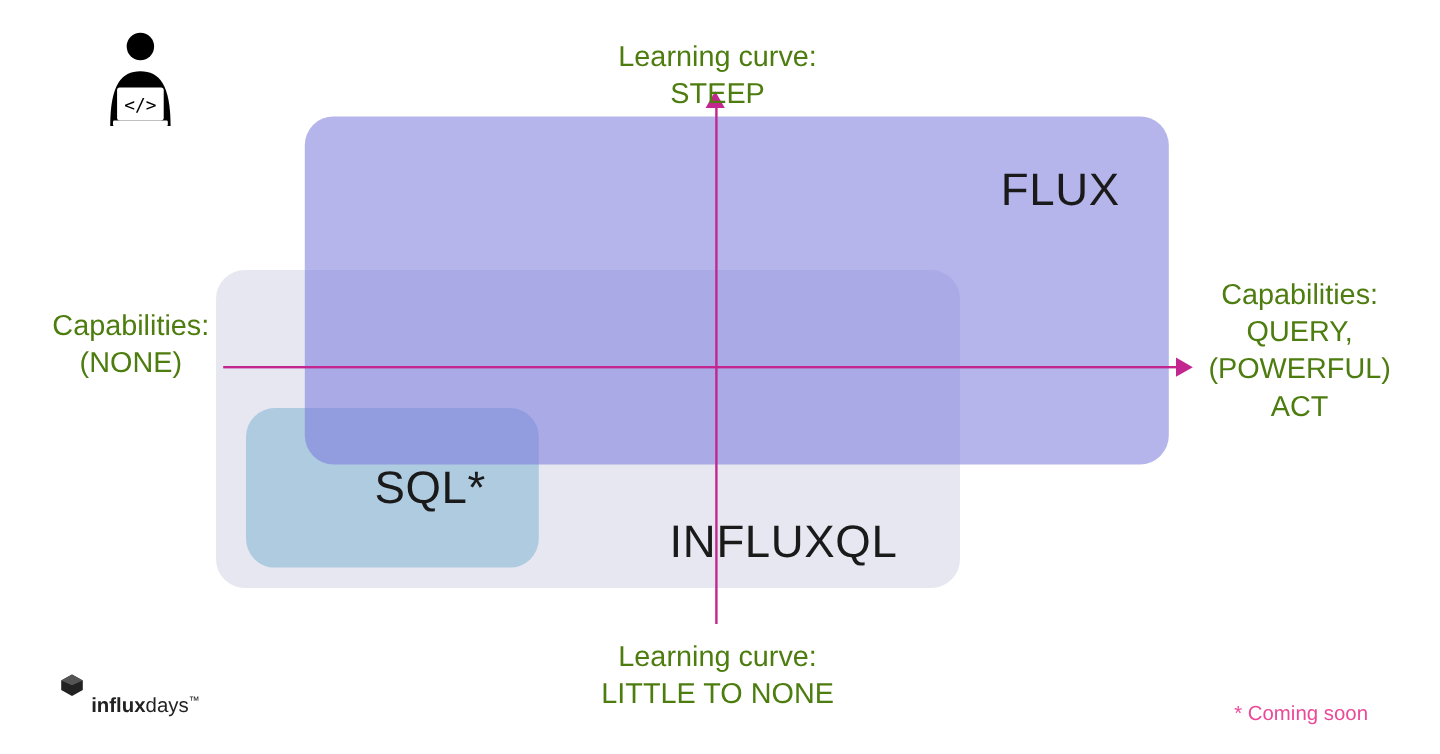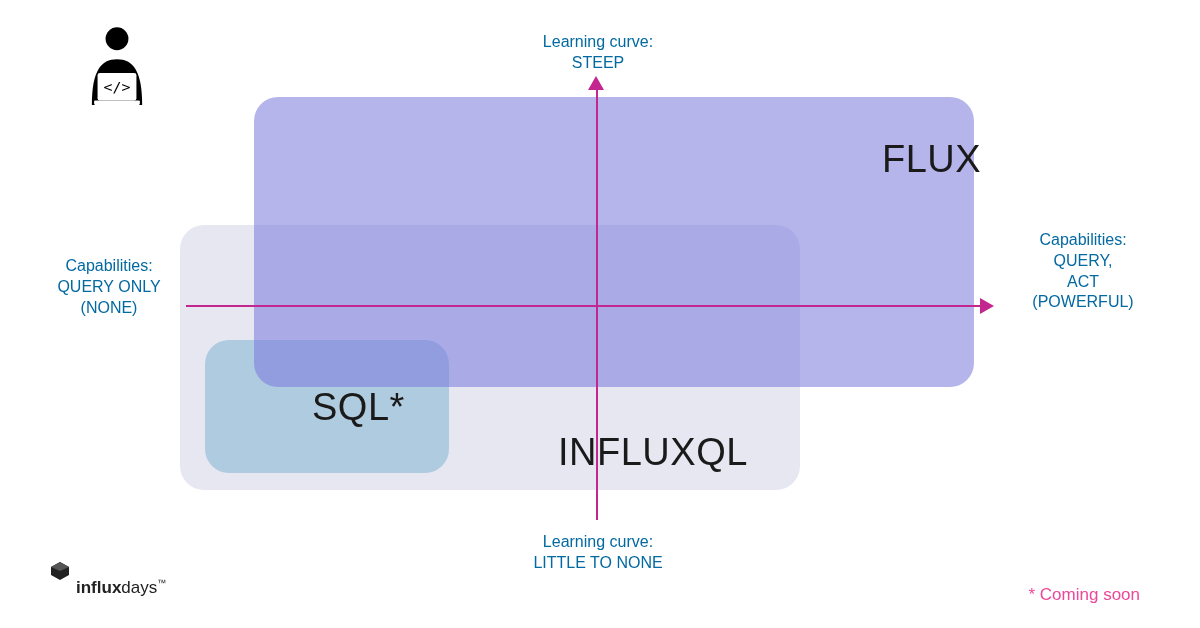--- a/index.html
+++ b/index.html
@@ -9,21 +9,21 @@
   .box { position: absolute; border-radius: 24px; }
   .box-flux { background: rgba(120,120,220,0.55); }
   .box-influxql { background: rgba(170,170,210,0.28); }
   .box-sql { background: rgba(130,180,210,0.55); }
 
   .axis { position: absolute; background: #c3278f; }
   .axis.h { height: 2px; }
   .axis.v { width: 2px; }
   .arrowhead { position: absolute; width: 0; height: 0; }
 
-  .axis-label { position: absolute; text-align: center; color: #0369a1; font-size: 16px; line-height: 1.3; }
+  .axis-label { position: absolute; text-align: center; color: #4d7c0f; font-size: 24px; line-height: 1.3; }
   .axis-label .sub { display: block; }
 
   .block-label { position: absolute; font-size: 38px; color: #1a1a1a; letter-spacing: 0.5px; font-weight: 400; }
 
   .dev-icon { position: absolute; left: 78px; top: 25px; width: 78px; }
   .footer-logo { position: absolute; left: 50px; bottom: 30px; display: flex; align-items: center; gap: 6px; }
   .footer-logo .name { font-size: 17px; color: #222; margin-top: 34px; }
   .footer-logo .name b { font-weight: 800; }
   .footnote { position: absolute; right: 60px; bottom: 23px; font-size: 17px; color: #ec4899; }
 </style>
@@ -47,42 +47,41 @@
   <div class="box box-sql" style="left:205px; top:340px; width:244px; height:133px;"></div>
 
   <div class="box box-flux" style="left:254px; top:97px; width:720px; height:290px;"></div>
 
   <div class="axis h" style="left:186px; top:305px; width:796px;"></div>
   <div class="arrowhead" style="left:980px; top:298px; border-left:14px solid #c3278f; border-top:8px solid transparent; border-bottom:8px solid transparent;"></div>
 
   <div class="axis v" style="left:596px; top:88px; height:432px;"></div>
   <div class="arrowhead" style="left:588px; top:76px; border-bottom:14px solid #c3278f; border-left:8px solid transparent; border-right:8px solid transparent;"></div>
 
-  <div class="block-label" style="left:882px; top:138px;">FLUX</div>
+  <div class="block-label" style="left:834px; top:138px;">FLUX</div>
   <div class="block-label" style="left:558px; top:431px;">INFLUXQL</div>
   <div class="block-label" style="left:312px; top:386px;">SQL*</div>
 
   <div class="axis-label" style="left:498px; top:32px; width:200px;">
     <span class="sub">Learning curve:</span>
     <span class="sub">STEEP</span>
   </div>
   <div class="axis-label" style="left:498px; top:532px; width:200px;">
     <span class="sub">Learning curve:</span>
     <span class="sub">LITTLE TO NONE</span>
   </div>
   <div class="axis-label" style="left:30px; top:256px; width:158px; text-align:center;">
     <span class="sub">Capabilities:</span>
-    <span class="sub">QUERY ONLY</span>
     <span class="sub">(NONE)</span>
   </div>
   <div class="axis-label" style="left:998px; top:230px; width:170px; text-align:center;">
     <span class="sub">Capabilities:</span>
     <span class="sub">QUERY,</span>
+    <span class="sub">(POWERFUL)</span>
     <span class="sub">ACT</span>
-    <span class="sub">(POWERFUL)</span>
   </div>
 
   <div class="footer-logo">
     <svg width="20" height="20" viewBox="0 0 20 20">
       <polygon points="10,1 19,6 19,14 10,19 1,14 1,6" fill="#222"></polygon>
       <polygon points="10,1 19,6 10,10 1,6" fill="#555"></polygon>
     </svg>
     <span class="name"><b>influx</b><span>days</span><span style="font-size:9px; vertical-align:super;">™</span></span>
   </div>
 

